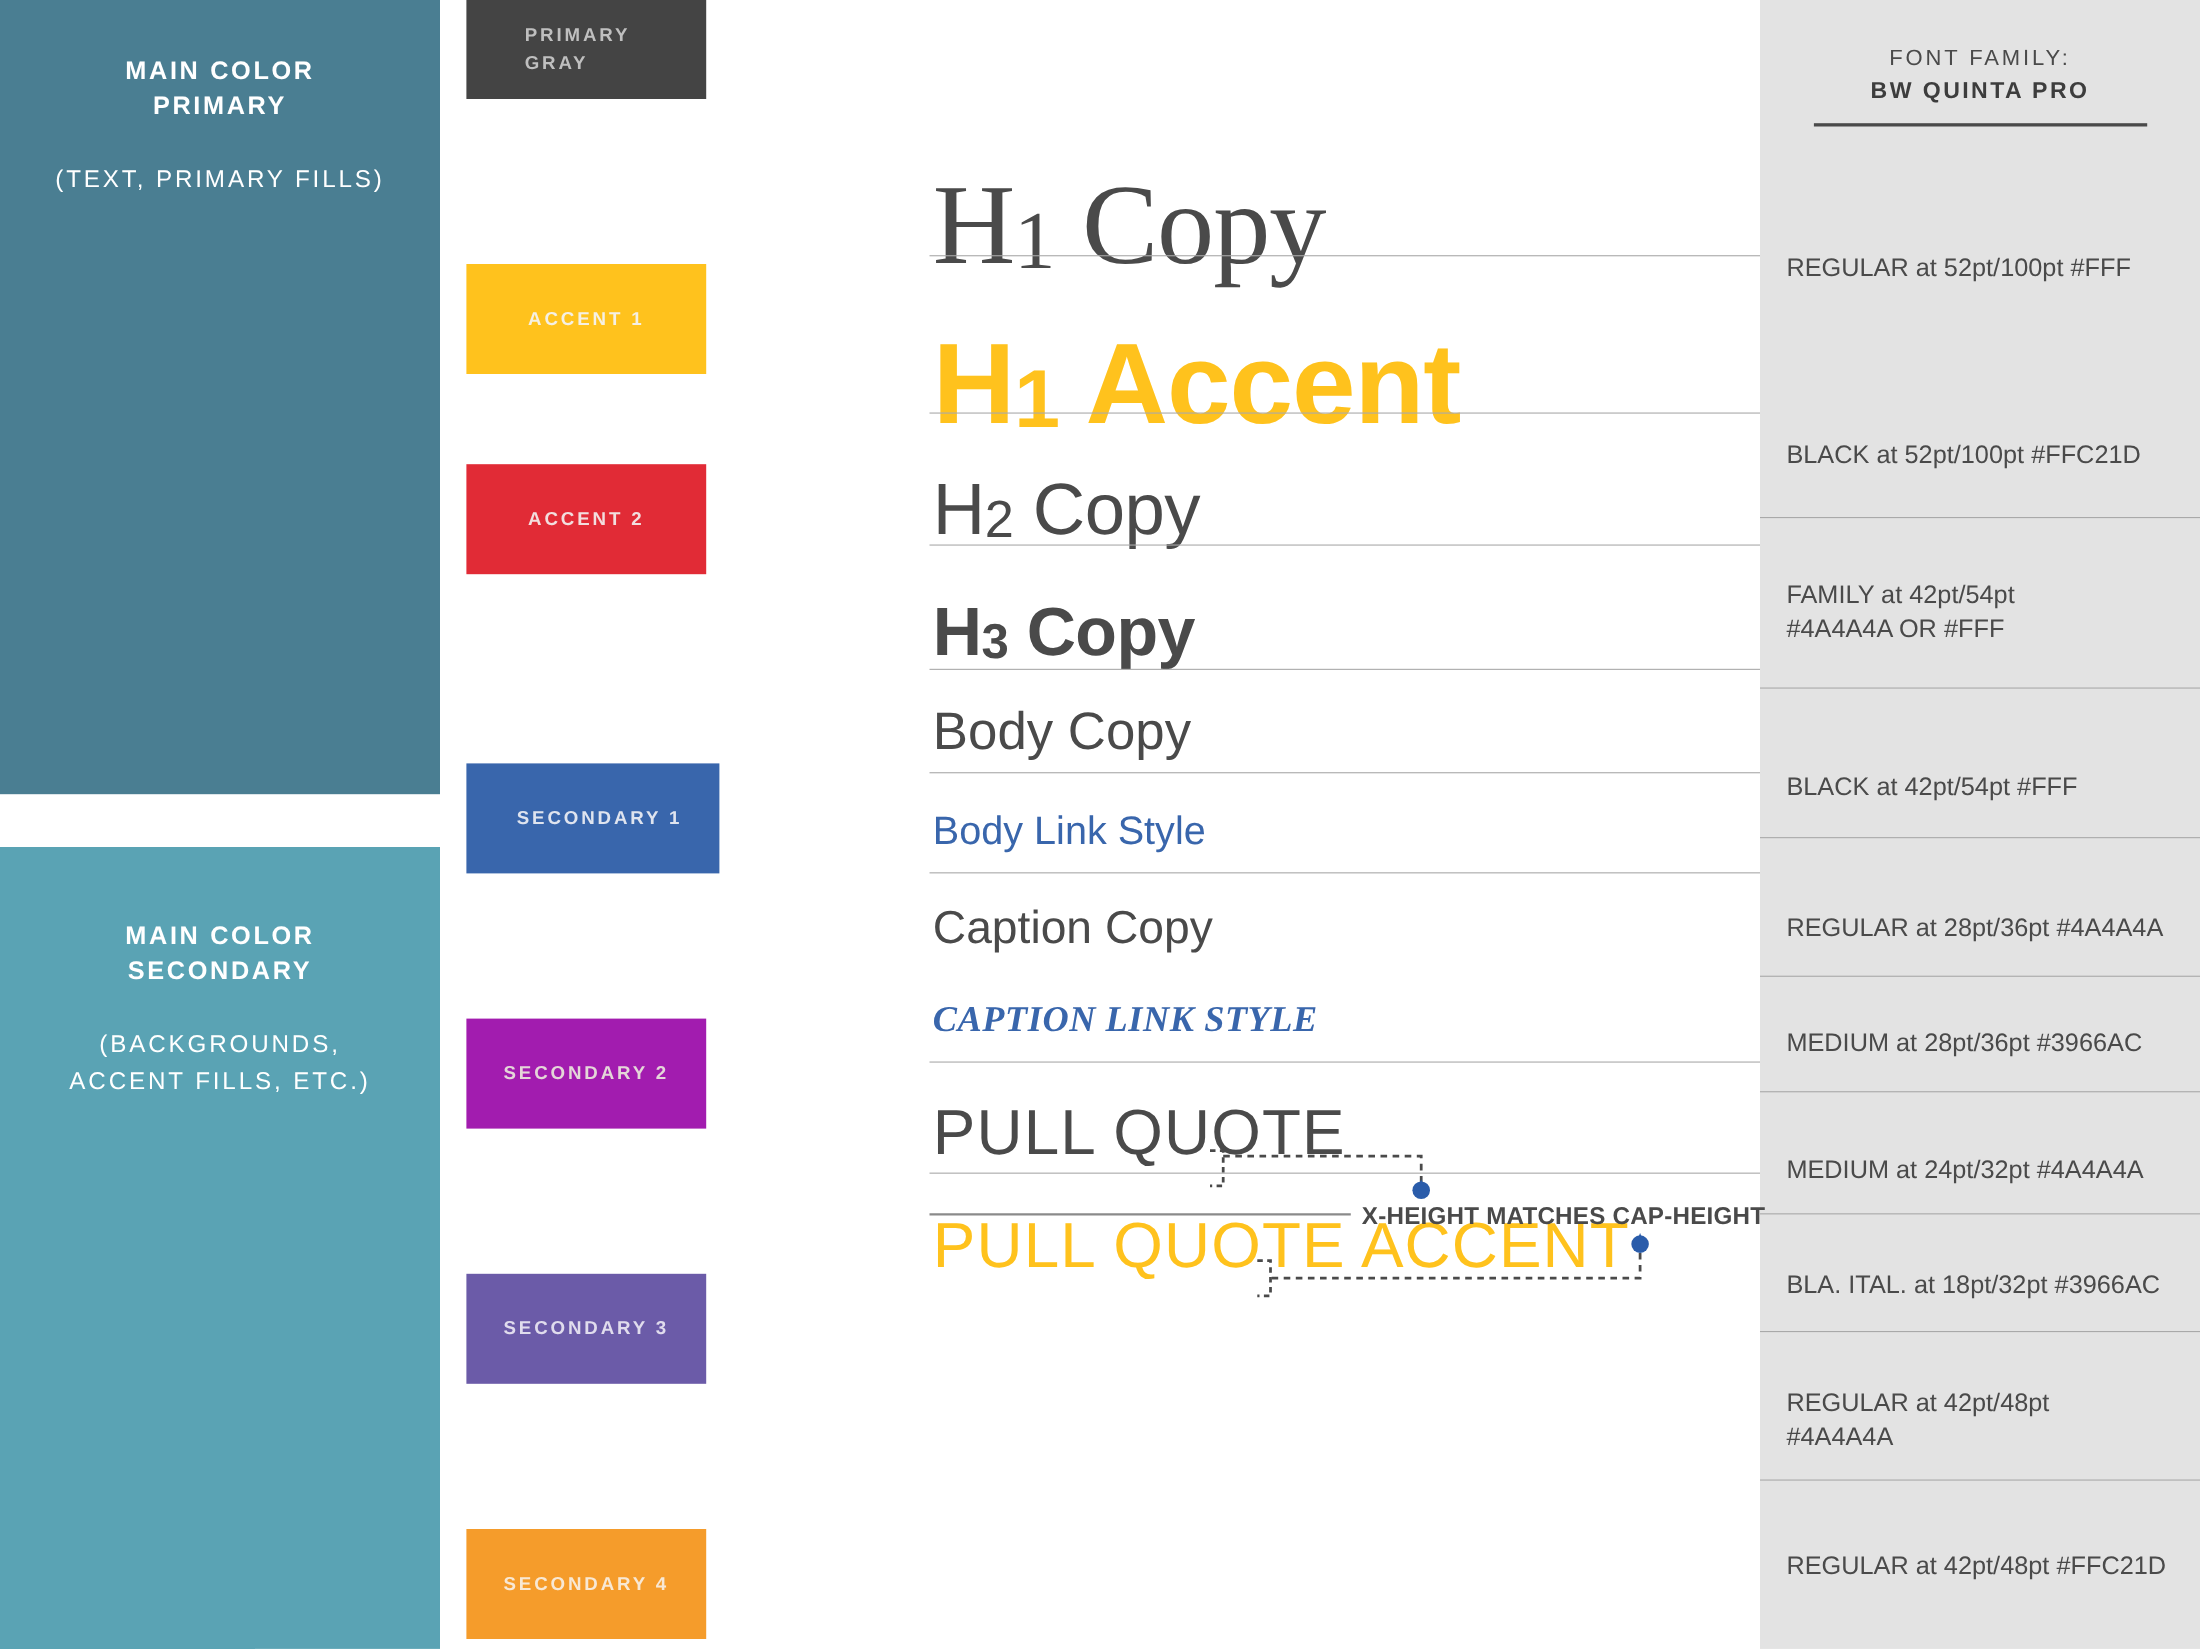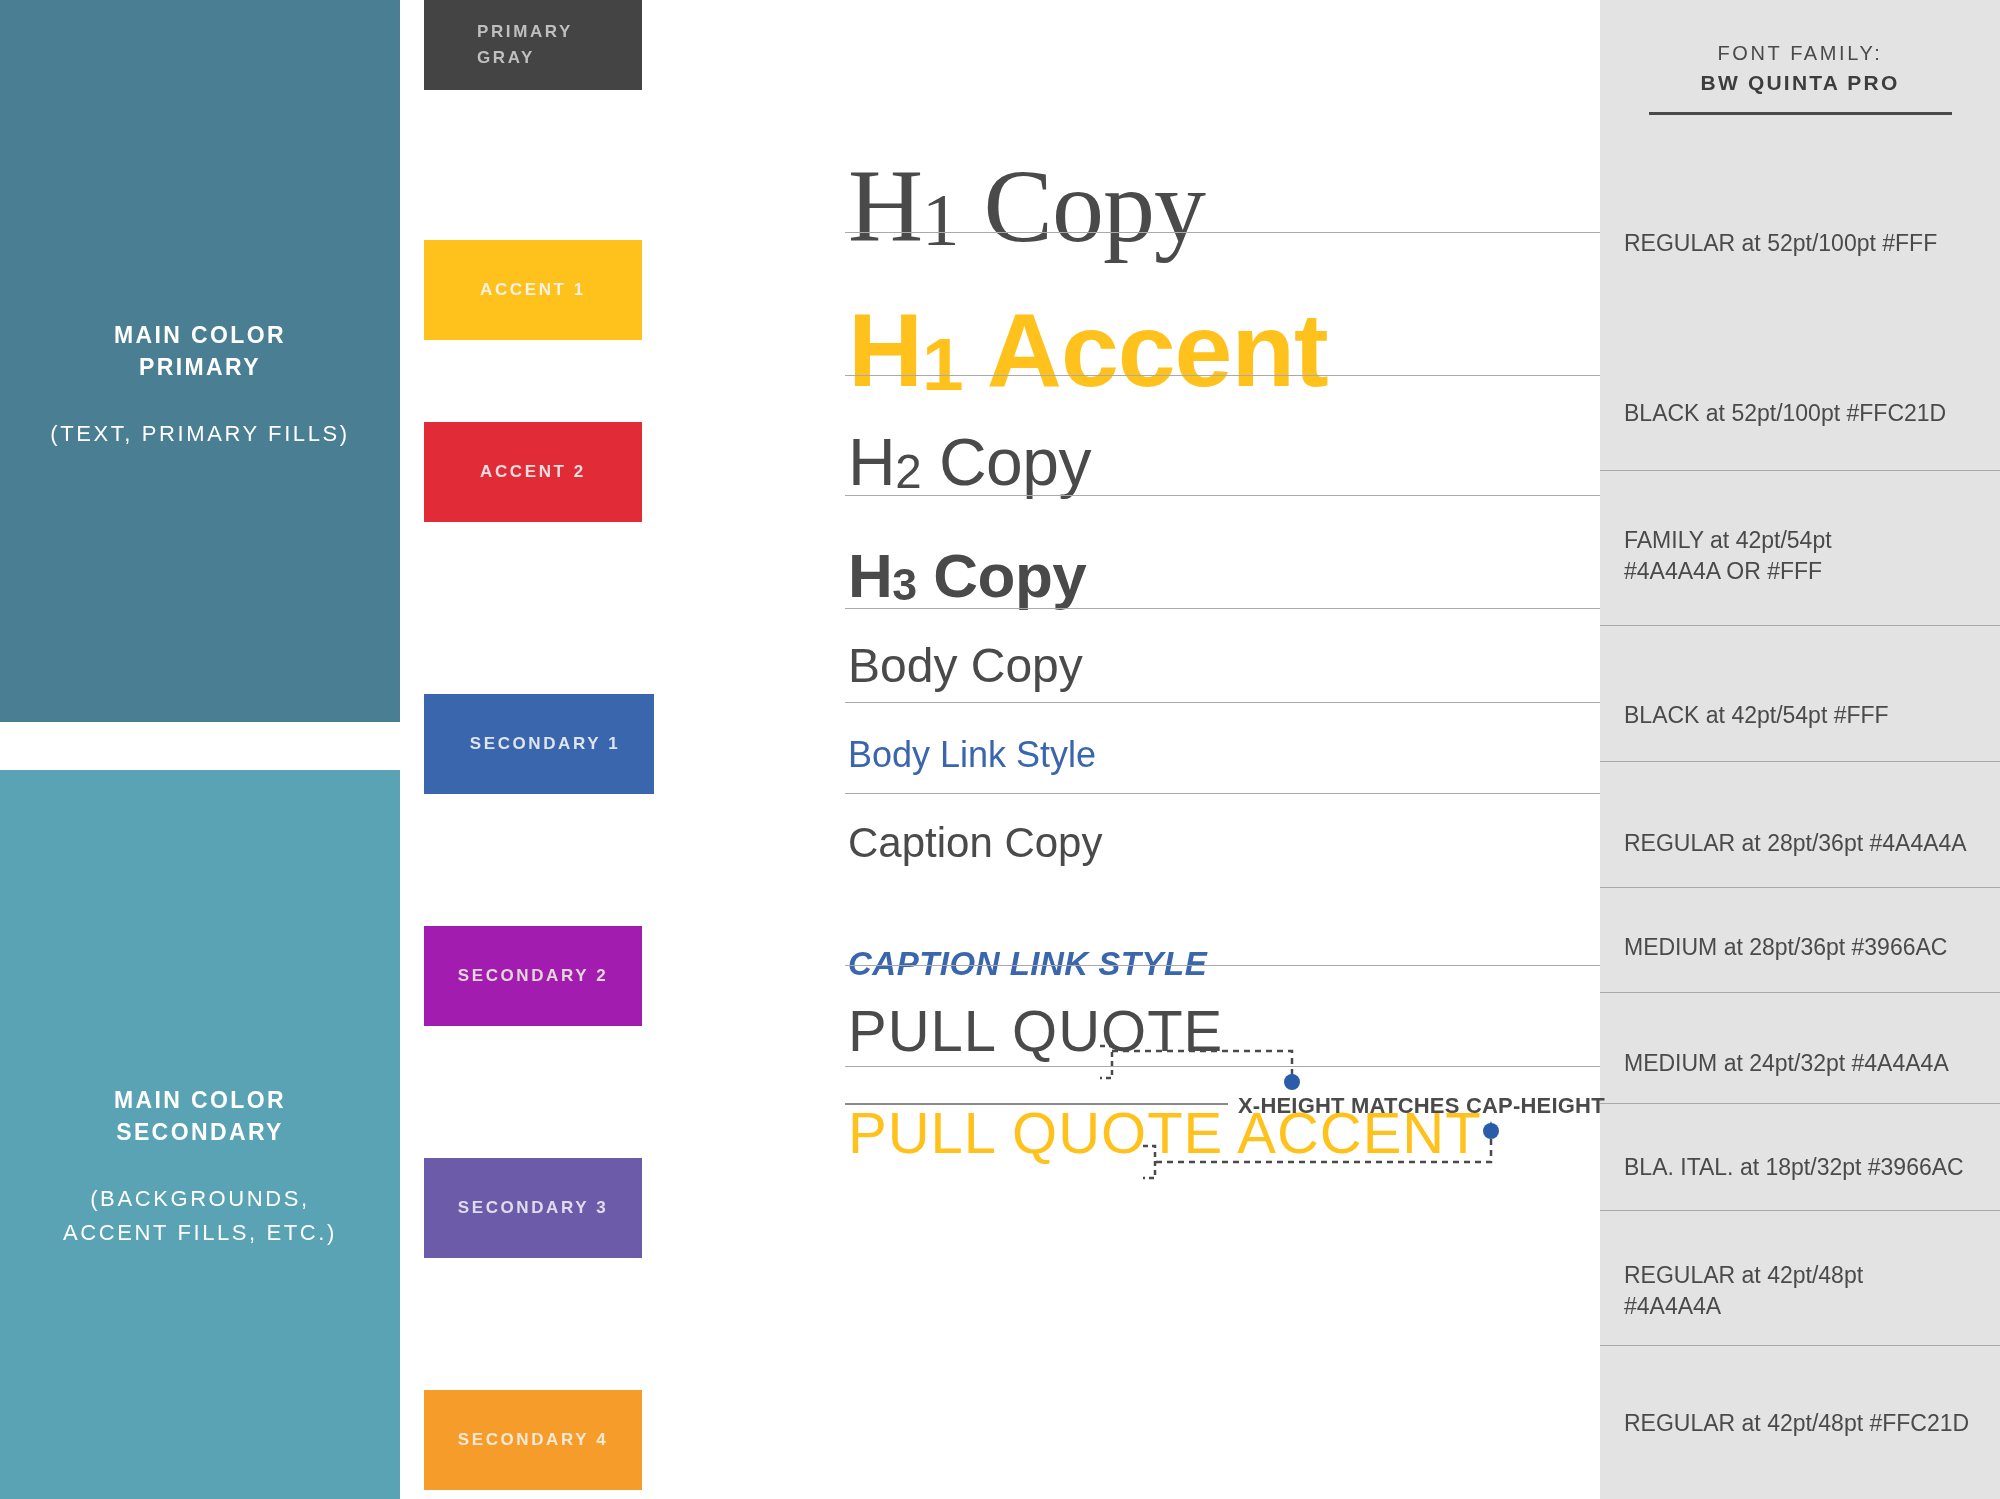--- a/index.html
+++ b/index.html
@@ -10,21 +10,20 @@
     overflow:hidden;
     position:relative;
   }
   #page{position:relative;width:2000px;height:1499px;}
 
   
   .main-block{
     position:absolute;left:0;width:400px;
     display:flex;flex-direction:column;align-items:center;
     box-sizing:border-box;
-    justify-content:center;
   }
   #main-primary{top:0;height:722px;padding-top:48px;}
   #main-secondary{top:770px;height:729px;padding-top:64px;}
   .mb-title{
     color:#ffffff;font-weight:bold;font-size:23px;
     letter-spacing:2.4px;line-height:32px;text-align:center;
   }
   .mb-sub{
     color:#ffffff;font-weight:normal;font-size:22px;
     letter-spacing:2.6px;line-height:34px;text-align:center;
@@ -155,21 +154,21 @@
       <div class="divider" style="top: 375px;"></div>
       <div class="spec-text t-h2" style="top: 462px; transform: translateY(-50%);">H<span class="num">2</span><span> Copy</span></div>
       <div class="divider" style="top: 495px;"></div>
       <div class="spec-text t-h3" style="top: 575px; transform: translateY(-50%);">H<span class="num">3</span><span> Copy</span></div>
       <div class="divider" style="top: 608px;"></div>
       <div class="spec-text t-body" style="top: 665px; transform: translateY(-50%);">Body Copy</div>
       <div class="divider" style="top: 702px;"></div>
       <div class="spec-text t-link" style="top: 755px; transform: translateY(-50%);">Body Link Style</div>
       <div class="divider" style="top: 793px;"></div>
       <div class="spec-text t-caption" style="top: 843px; transform: translateY(-50%);">Caption Copy</div>
-      <div class="spec-text t-caplink" style="top: 964px; transform: translateY(-50%);">CAPTION LINK STYLE</div>
+      <div class="spec-text t-caplink" style="top: 928px; transform: translateY(-50%); font-family: Liberation Serif, serif;">CAPTION LINK STYLE</div>
       <div class="divider" style="top: 965px;"></div>
       <div class="spec-text t-pull" style="top: 1030px; transform: translateY(-50%);">PULL QUOTE</div>
       <div class="divider" style="top: 1066px;"></div>
       <div class="spec-text t-pull-acc" style="top: 1132px; transform: translateY(-50%);">PULL QUOTE ACCENT</div>
     </div>
 
   <div id="spec-panel">
     <div id="spec-header">
       <div class="fh-line1">FONT FAMILY:</div>
       <div class="fh-line2">BW QUINTA PRO</div>

